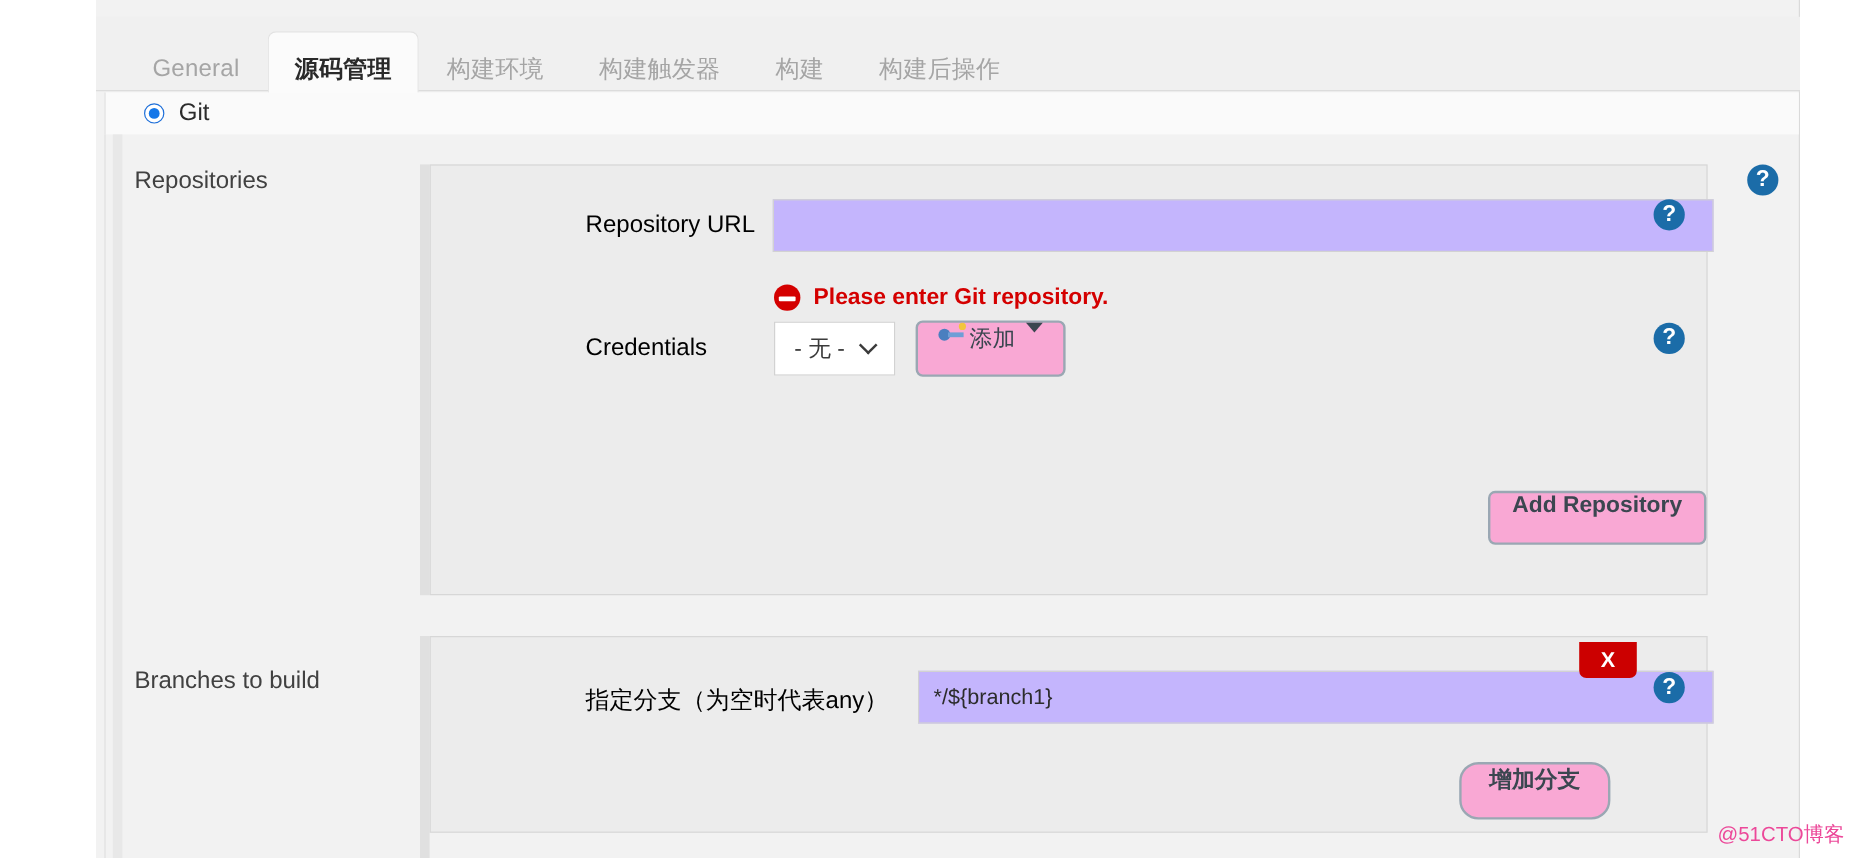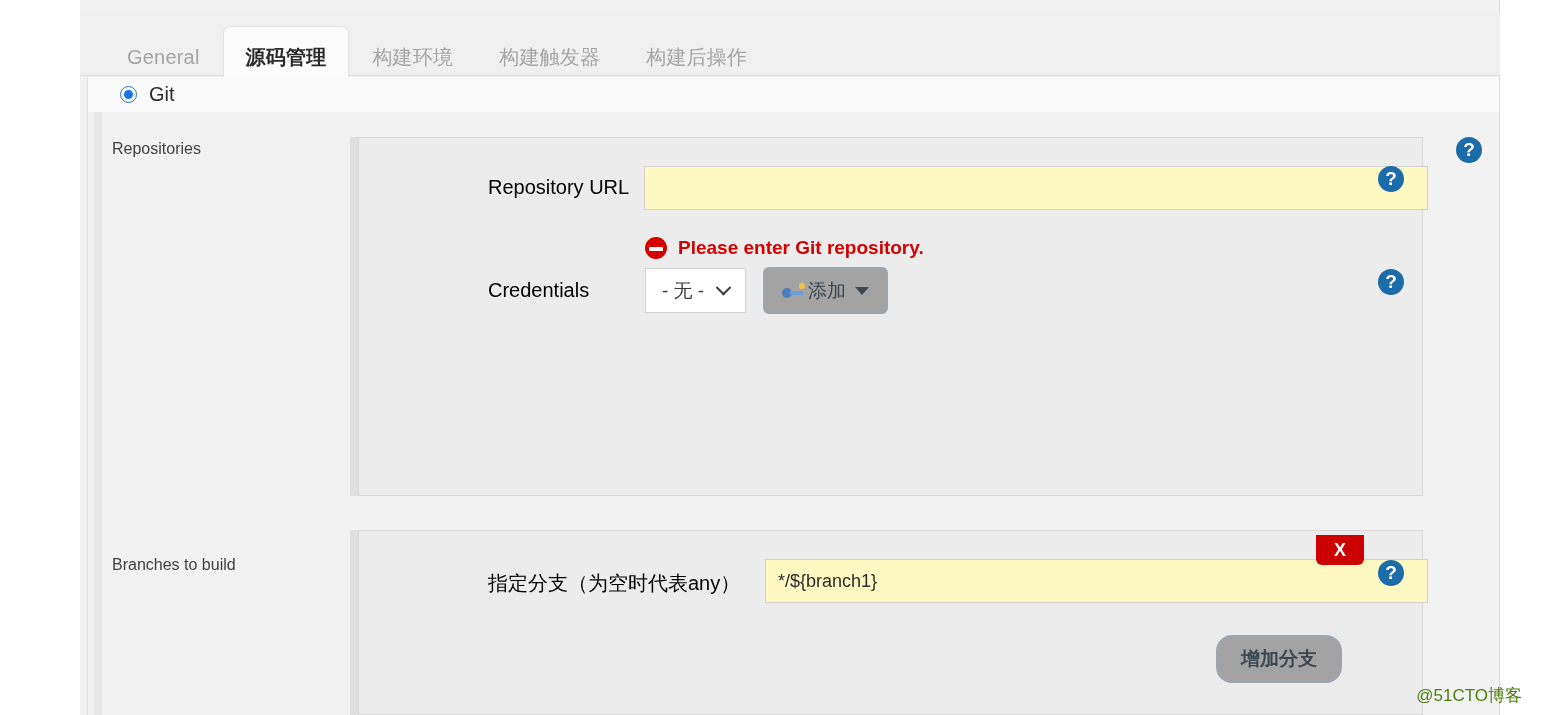--- a/index.html
+++ b/index.html
@@ -113,21 +113,21 @@
   }
   .rail-b {
     position: absolute;
     left: 14px; top: 112px;
     width: 8px; height: 603px;
     background: #e8e8e8;
   }
   .sec-label {
     position: absolute;
     left: 32px;
-    font-size: 16px;
+    font-size: 20px;
     color: #414141;
     white-space: nowrap;
   }
   .sec-divider {
     position: absolute;
     width: 8px;
     background: #e0e0e0;
   }
   .panel {
     position: absolute;
@@ -137,21 +137,21 @@
 
   
   .field-label {
     position: absolute;
     font-size: 20px;
     color: #000000;
     white-space: nowrap;
   }
   .text-input {
     position: absolute;
-    background: #fef9c3;
+    background: #c4b5fd;
     border: 1px solid #d2d2d2;
     font-family: "Liberation Sans", "DejaVu Sans", sans-serif;
     font-size: 18px;
     color: #2c2c2c;
     padding: 0 12px;
     outline: none;
   }
 
   
   .error-row {
@@ -200,25 +200,25 @@
     width: 11px; height: 11px;
     border-right: 2px solid #3b3b3b;
     border-bottom: 2px solid #3b3b3b;
     transform: rotate(45deg) translate(-2px,-2px);
     flex: none;
   }
 
   
   .btn {
     position: absolute;
-    background: #a3a3a3;
+    background: #f9a8d4;
     border: 2px solid #9aa7b3;
     border-radius: 6px;
     display: flex;
-    align-items: center;
+    align-items: flex-start;
     justify-content: center;
     font-size: 19px;
     color: #3b4650;
     cursor: pointer;
     white-space: nowrap;
   }
   .btn.bold { font-weight: bold; }
 
   
   .key-icon {
@@ -282,23 +282,23 @@
     font-weight: bold;
     line-height: 30px;
     text-align: center;
     cursor: pointer;
     user-select: none;
   }
 
   
   .watermark {
     position: absolute;
-    right: 28px; bottom: 8px;
+    right: 13px; bottom: 8px;
     font-size: 17px;
-    color: #4d7c0f;
+    color: #ec4899;
     white-space: nowrap;
   }
 </style>
 </head>
 <body>
 
 <div id="root">
 
   <div class="page-col">
 
@@ -308,20 +308,23 @@
           <span>General</span>
         </div>
         <div class="tab active">
           <span>源码管理</span>
         </div>
         <div class="tab">
           <span>构建环境</span>
         </div>
         <div class="tab">
           <span>构建触发器</span>
+        </div>
+        <div class="tab">
+          <span>构建</span>
         </div>
         <div class="tab">
           <span>构建后操作</span>
         </div>
       </div>
     </div>
 
     <div class="scm-row">
       <span class="radio"></span>
       <span class="radio-label">Git</span>
@@ -352,30 +355,33 @@
       <div class="btn" style="left:404px; top:129px; width:125px; height:47px;">
         <span class="key-icon">
           <span class="key-head"></span>
           <span class="key-shaft"></span>
           <span class="key-tooth"></span>
         </span>
         <span>添加</span>
         <span class="caret-down"></span>
       </div>
 
+      <div class="btn bold" style="left:881px; top:271px; width:182px; height:45px;">
+        <span>Add Repository</span>
+      </div>
     </div>
 
     <div class="help" style="left:1298px; top:166px;">?</div>
     <div class="help" style="left:1298px; top:269px;">?</div>
     <div class="help" style="left:1376px; top:137px;">?</div>
 
     <div class="sec-label" style="top:533px;margin-top:23px;">Branches to build</div>
     <div class="sec-divider" style="left:270px; top:530px; height:185px;"></div>
 
-    <div class="panel" style="left:278px; top:530px; width:1065px; height:185px;">
+    <div class="panel" style="left:278px; top:530px; width:1065px; height:164px;">
 
       <div class="field-label" style="left:129px; top:39px;">指定分支（为空时代表any）</div>
       <input class="text-input" style="left: 406px; top: 28px; width: 663px; height: 44px;" placeholder="" value="*/${branch1}">
 
       <div class="btn bold" style="left:857px; top:104px; width:126px; height:48px;border-radius:16px;">
         <span>增加分支</span>
       </div>
     </div>
 
     <div class="del-x" style="left:1236px; top:535px;">X</div>

